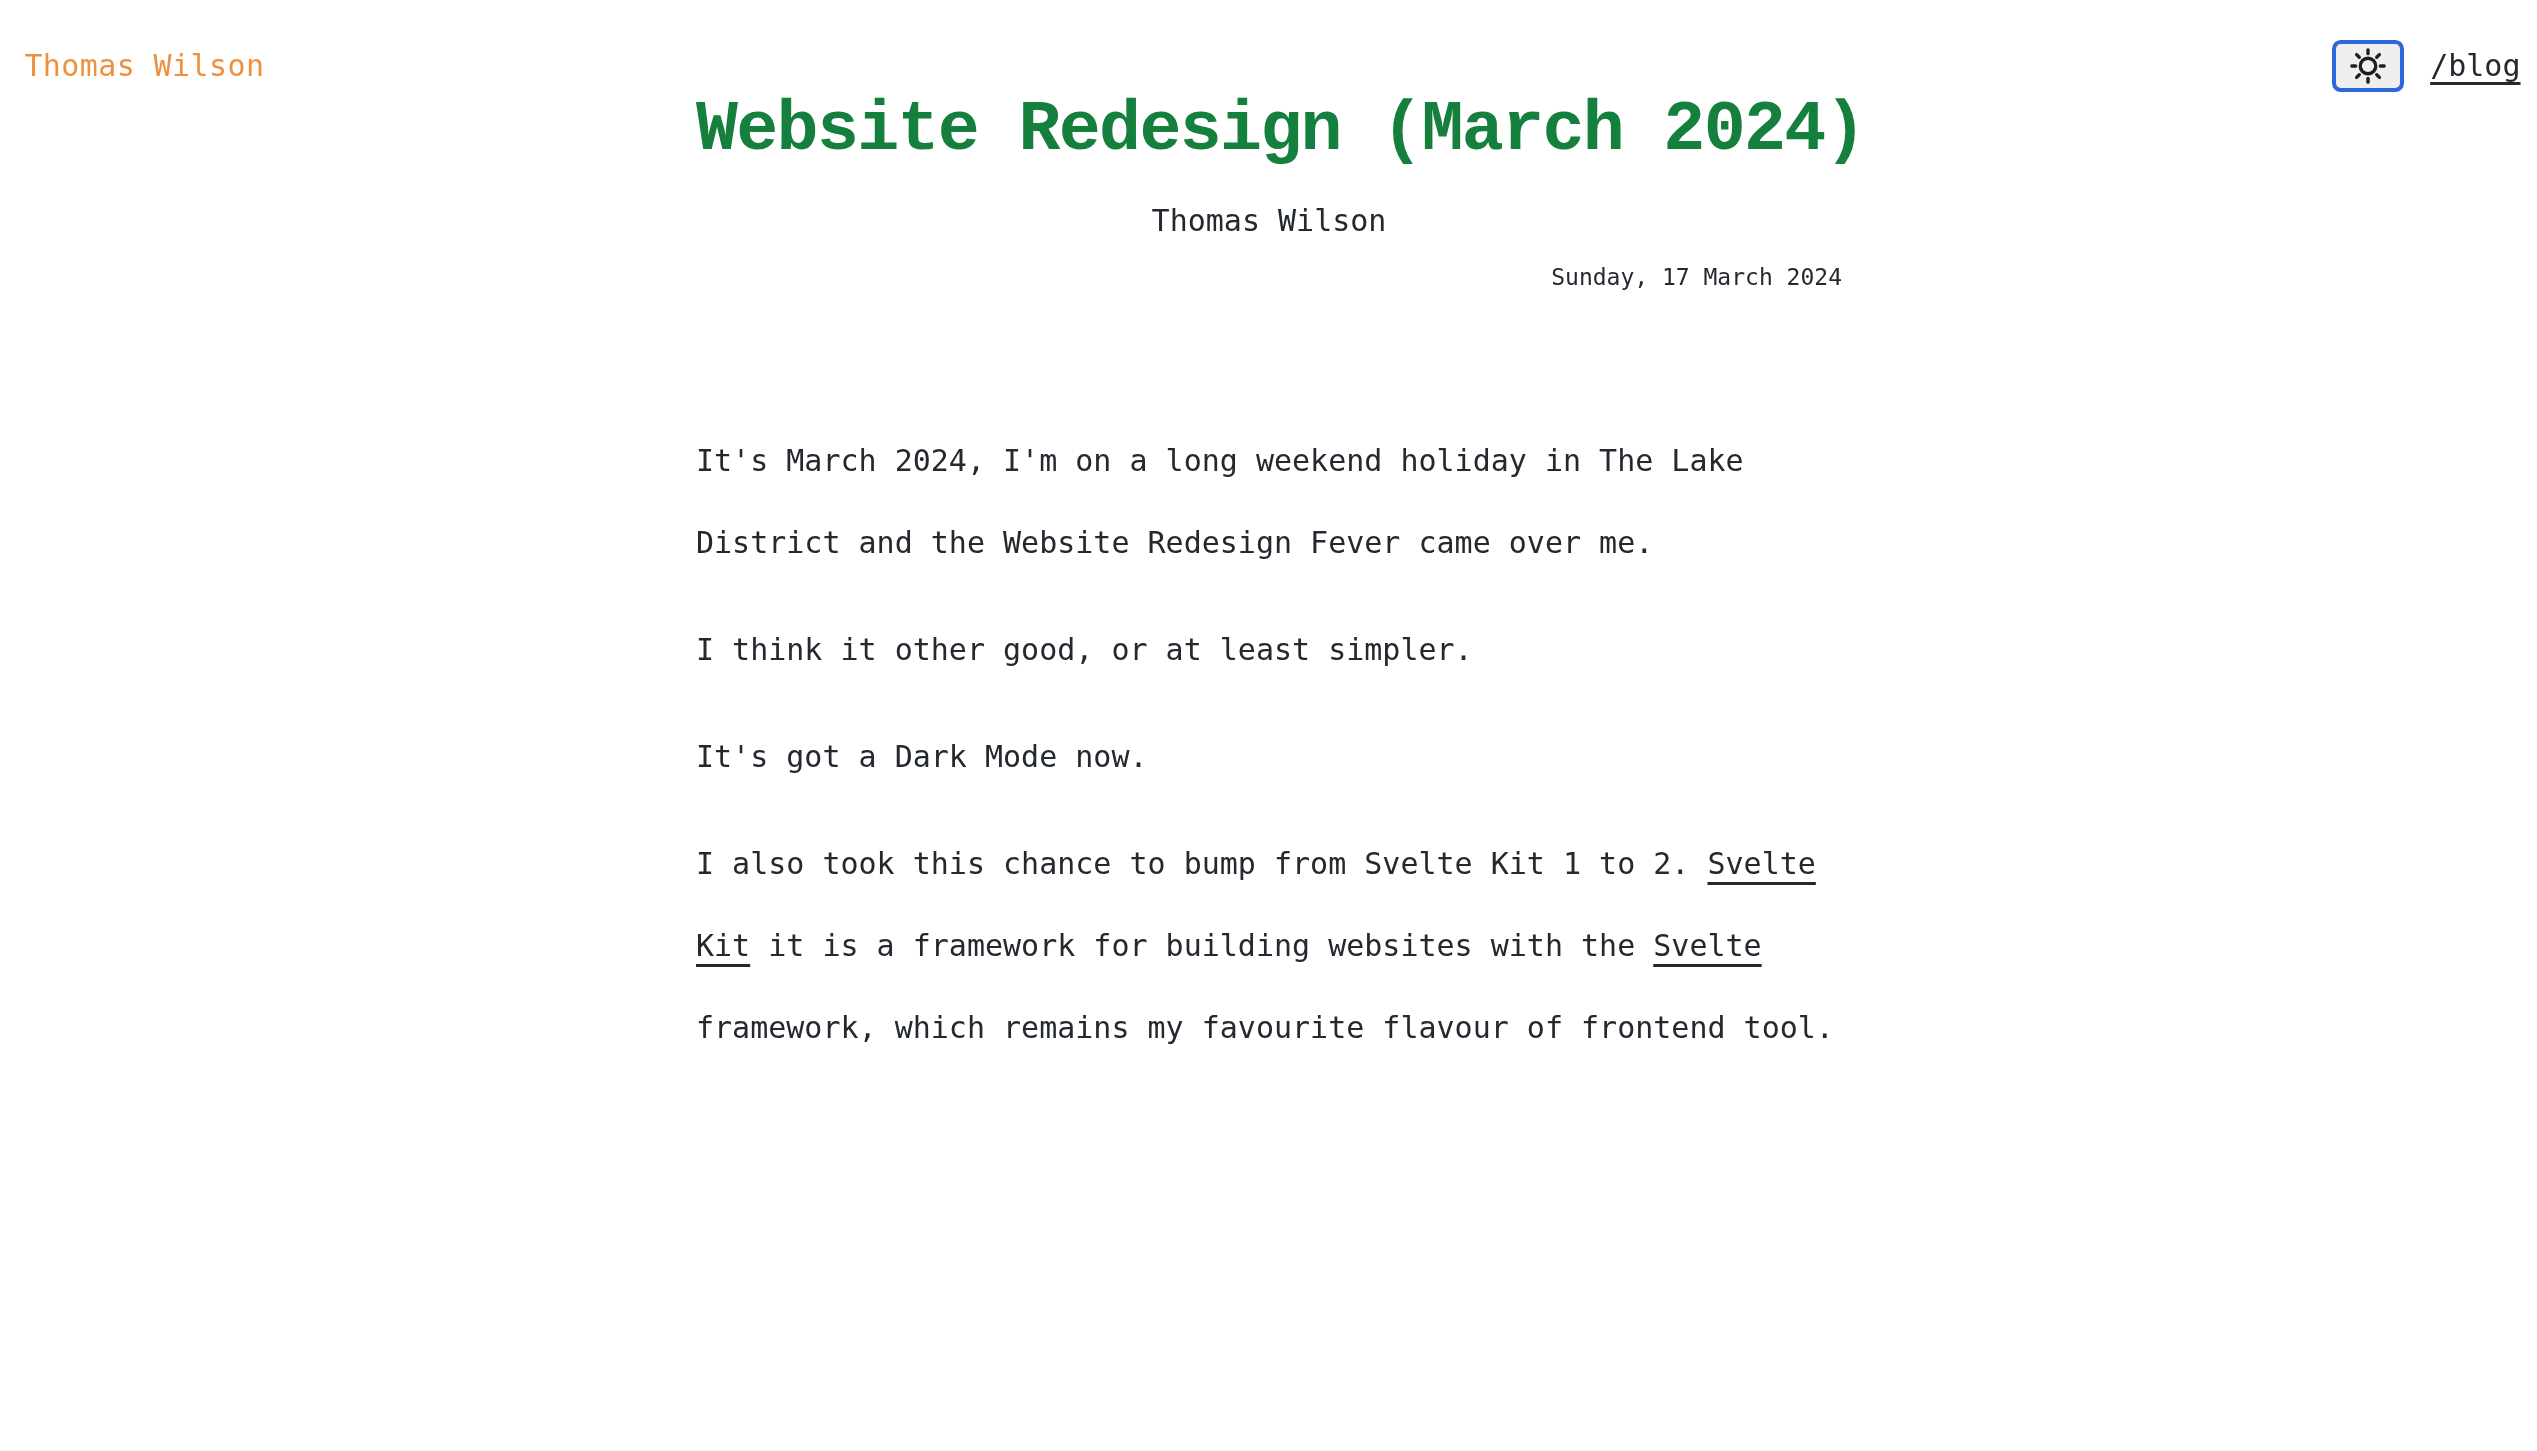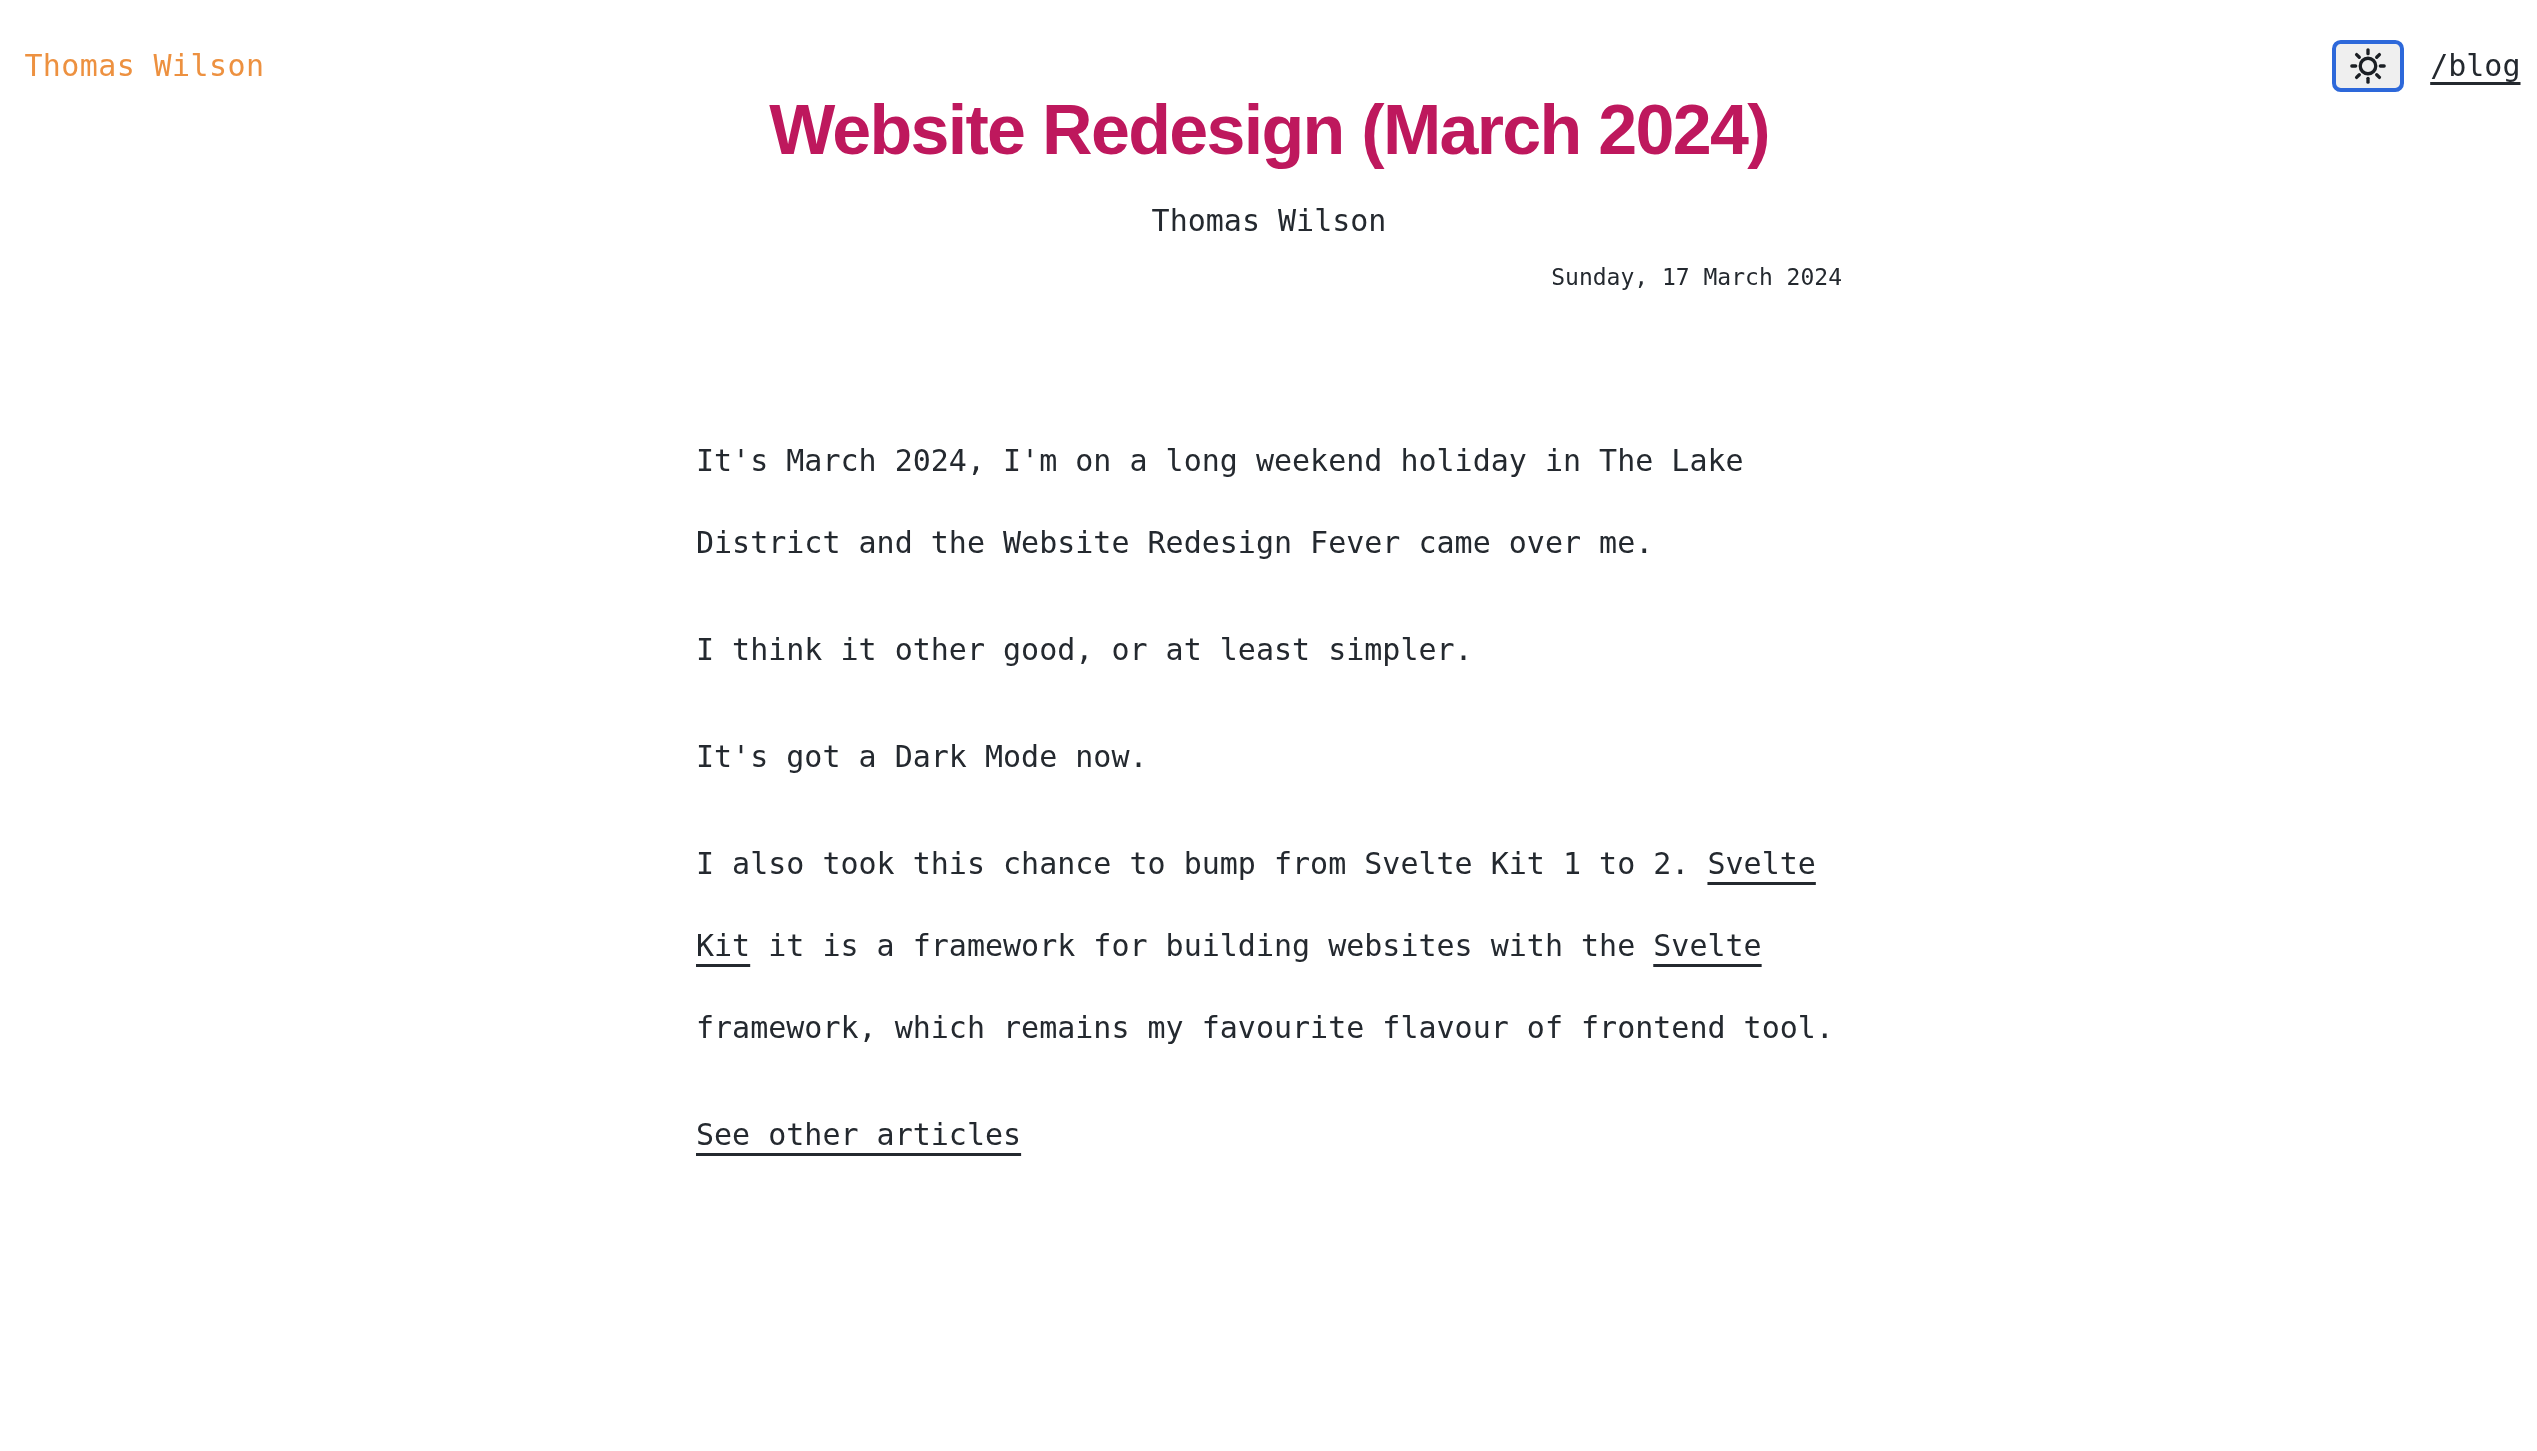--- a/index.html
+++ b/index.html
@@ -64,27 +64,27 @@
     cursor:pointer;
   }
   
   .content{
     width:1146px;
     margin:0 auto;
     position:relative;
   }
   .page-title{
     margin:92px 0 0 0;
-    font-family:Liberation Sans, sans-serif;
+    font-family:Liberation Mono, monospace;
     font-weight:600;
     font-size:70px;
     line-height:77px;
     letter-spacing:-1.7px;
     text-align:center;
-    color:#be185d;
+    color:#15803d;
     white-space:nowrap;
   }
   .article-author{
     margin-top:34px;
     font-size:30px;
     line-height:36px;
     text-align:center;
   }
   .article-date{
     margin-top:25px;
@@ -145,18 +145,17 @@
     <div class="article-author">Thomas Wilson</div>
 
     <div class="article-date">Sunday, 17 March 2024</div>
 
     <article class="article-body">
 
     <p><span>It's March 2024, I'm on a long weekend holiday in The Lake District and the Website Redesign Fever came over me.</span></p>
         <p><span>I think it other good, or at least simpler.</span></p>
         <p><span>It's got a Dark Mode now.</span></p>
         <p><span>I also took this chance to bump from Svelte Kit 1 to 2. </span><a>Svelte Kit</a><span> it is a framework for building websites with the </span><a>Svelte</a><span> framework, which remains my favourite flavour of frontend tool.</span></p>
-        <p><a>See other articles</a></p>
       </article>
   </main>
 
 </div>
 
 
 </body></html>

